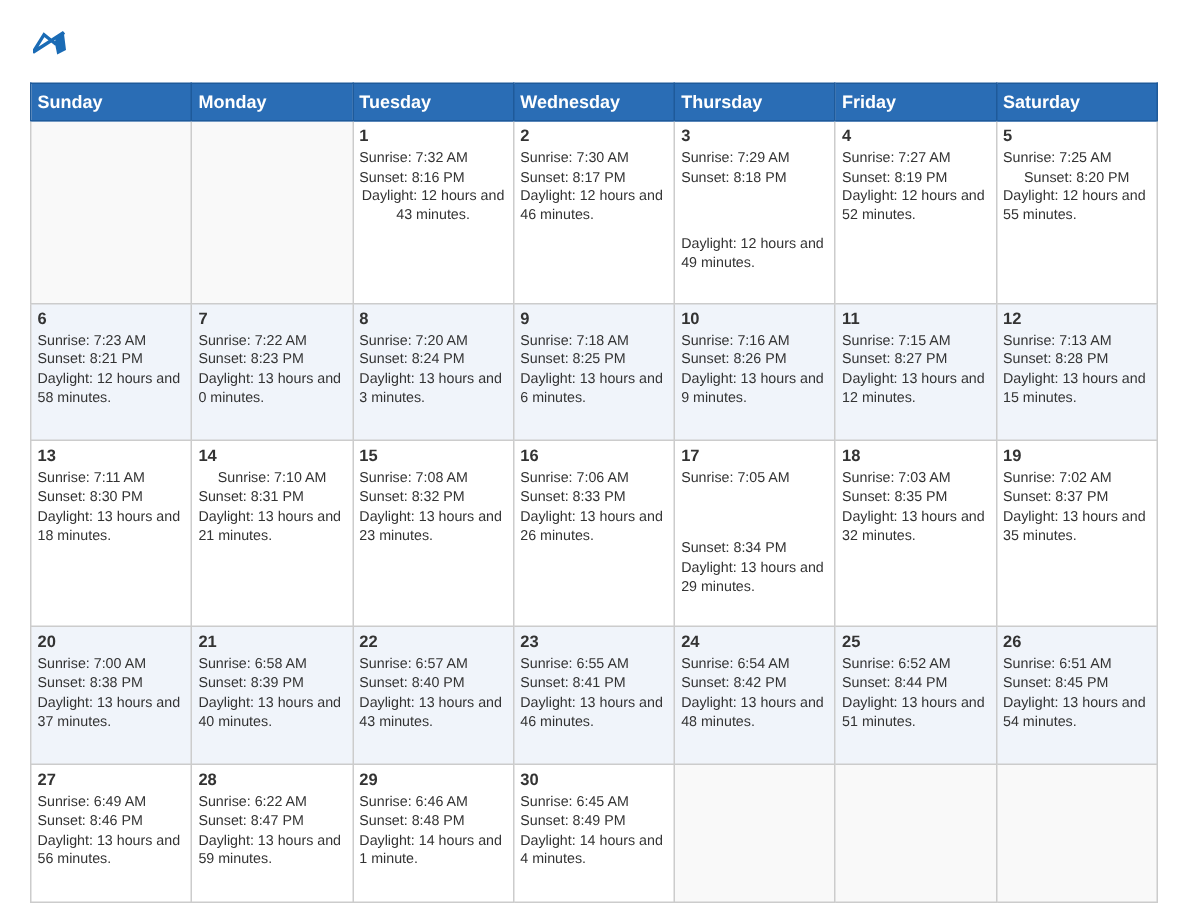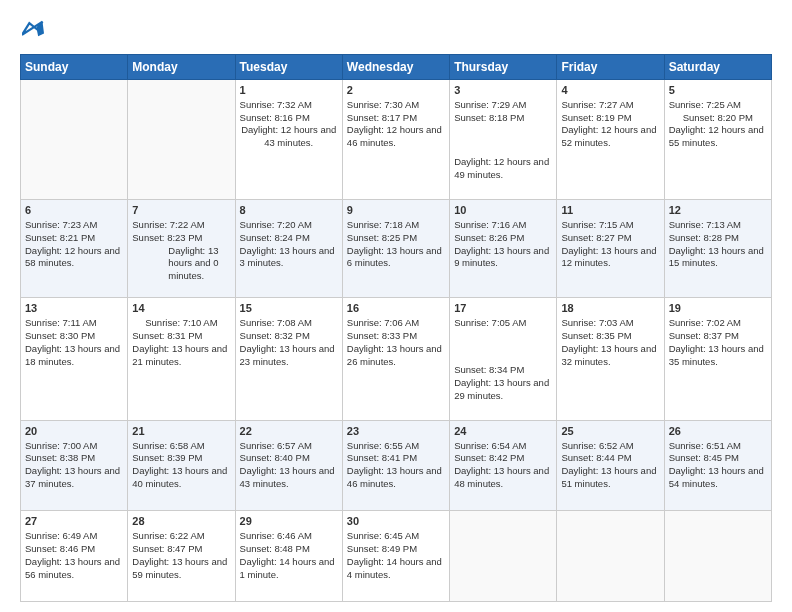--- a/index.html
+++ b/index.html
@@ -169,21 +169,21 @@
           <td>
             <span class="day-num">6</span>
             <span style="display: block;">Sunrise: 7:23 AM</span>
             <span style="display: block;">Sunset: 8:21 PM</span>
             <span style="display: block;">Daylight: 12 hours and 58 minutes.</span>
           </td>
           <td>
             <span class="day-num">7</span>
             <span style="display: block;">Sunrise: 7:22 AM</span>
             <span style="display: block;">Sunset: 8:23 PM</span>
-            <span style="display: block; margin-left: 36px;">Daylight: 13 hours and 0 minutes.</span>
+            <span style="display: block;">Daylight: 13 hours and 0 minutes.</span>
           </td>
           <td>
             <span class="day-num">8</span>
             <span style="display: block;">Sunrise: 7:20 AM</span>
             <span style="display: block;">Sunset: 8:24 PM</span>
             <span style="display: block;">Daylight: 13 hours and 3 minutes.</span>
           </td>
           <td>
             <span class="day-num">9</span>
             <span style="display: block;">Sunrise: 7:18 AM</span>

